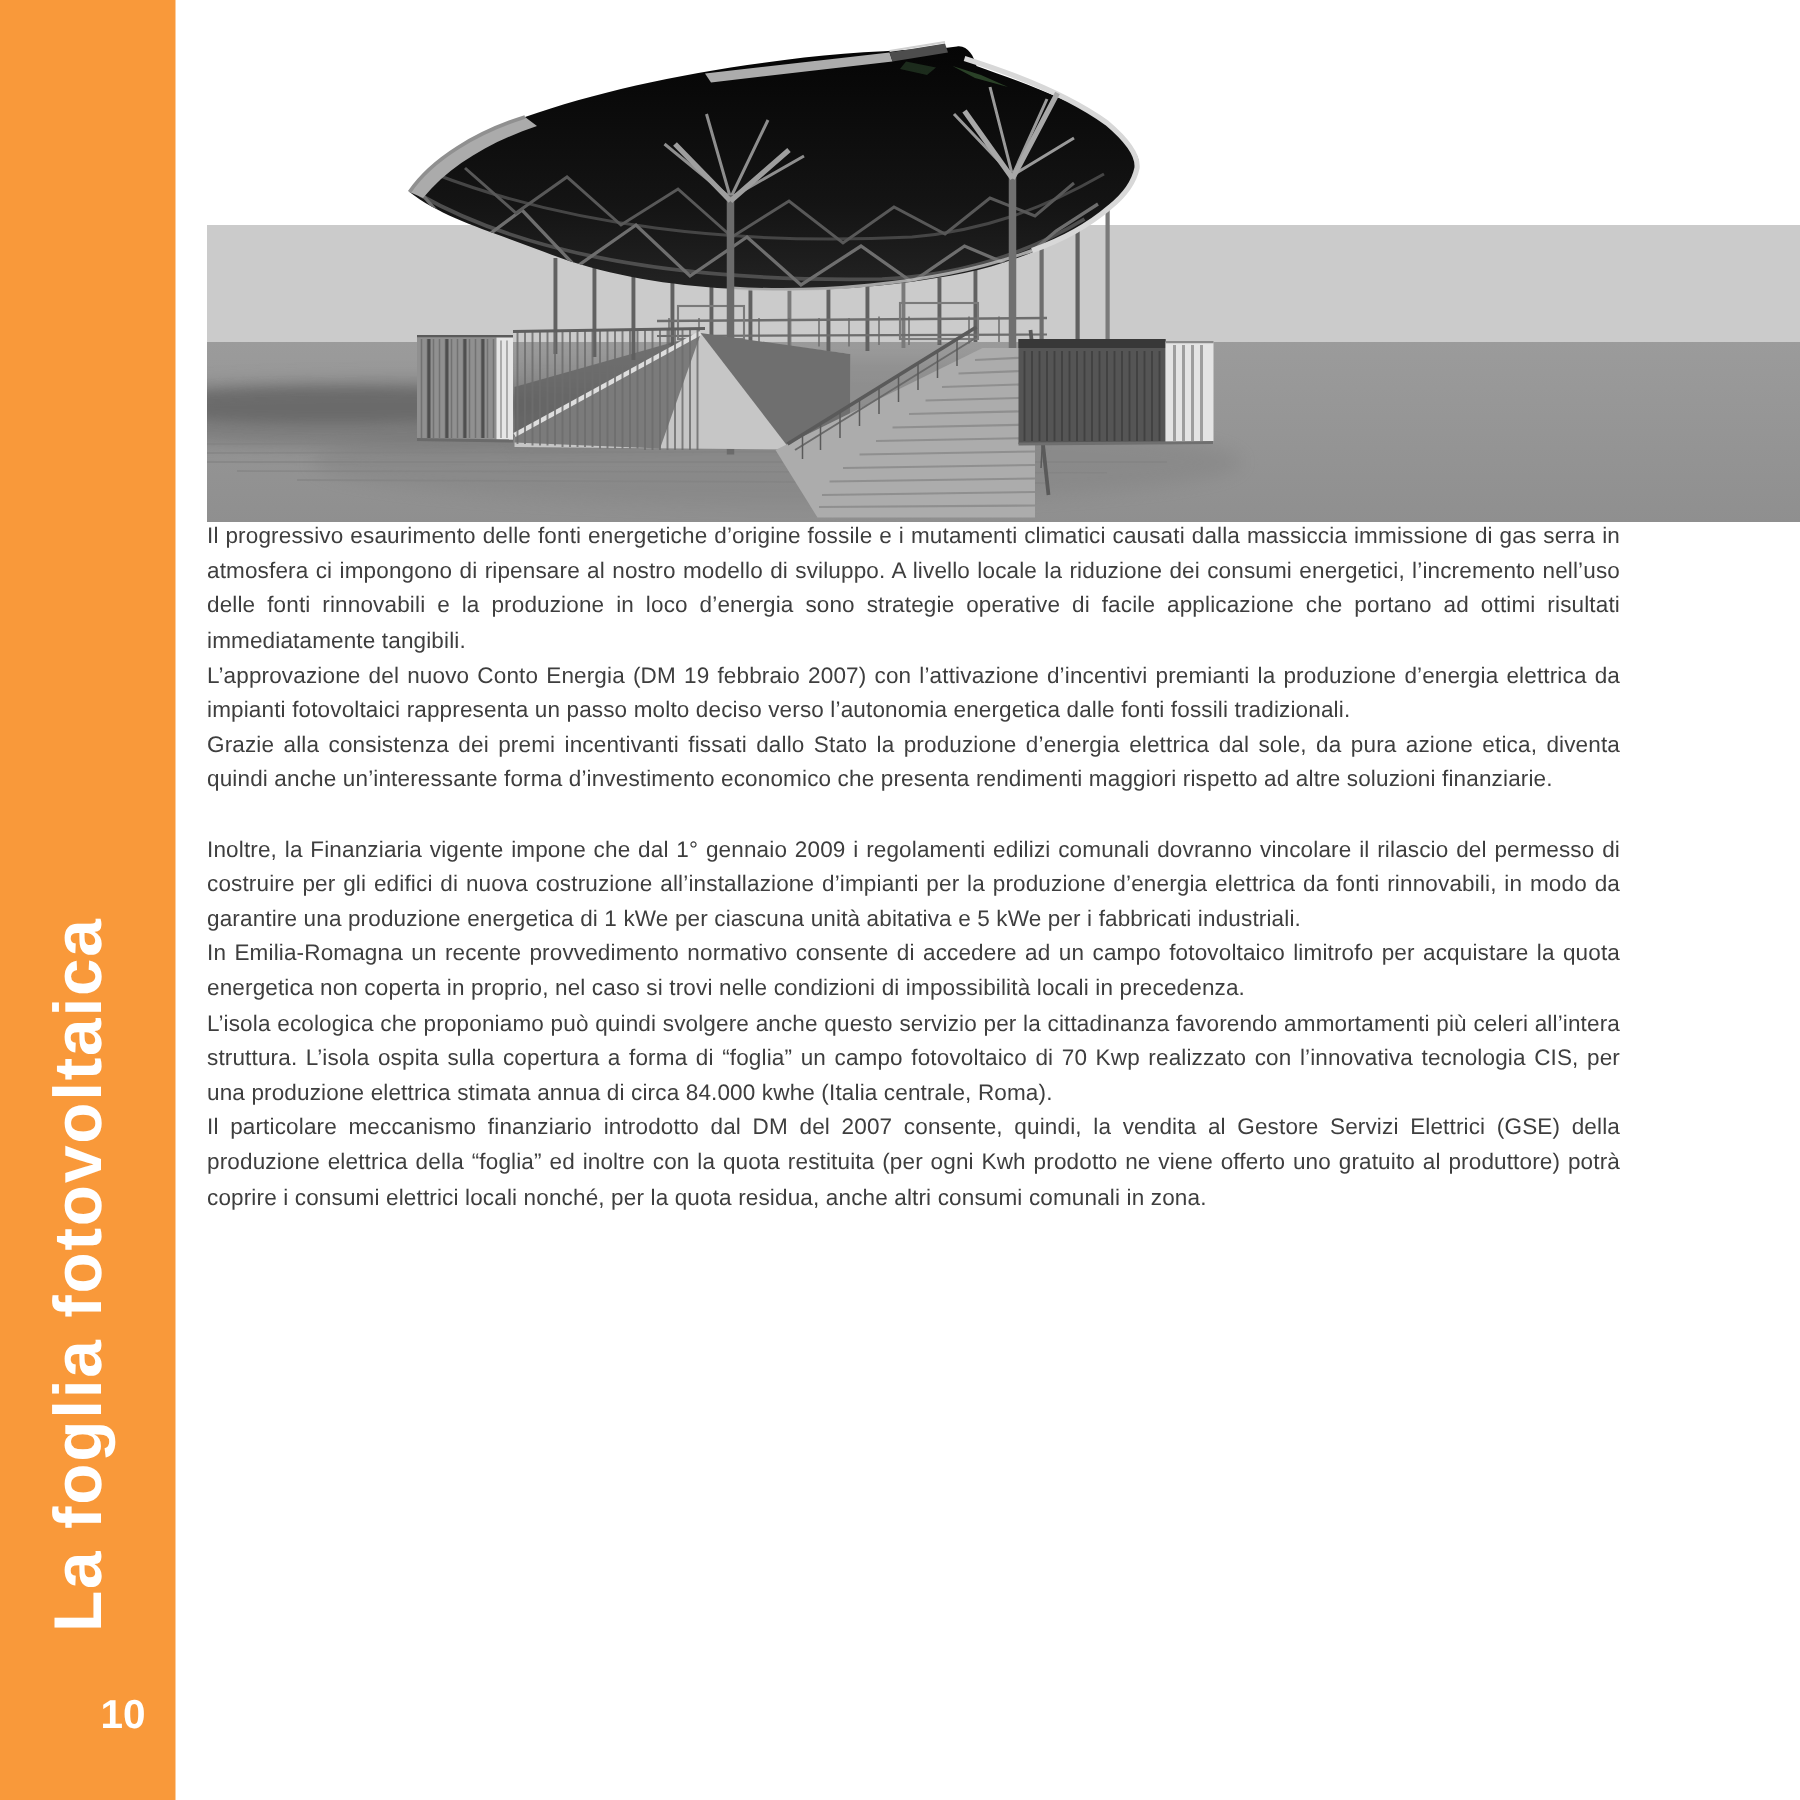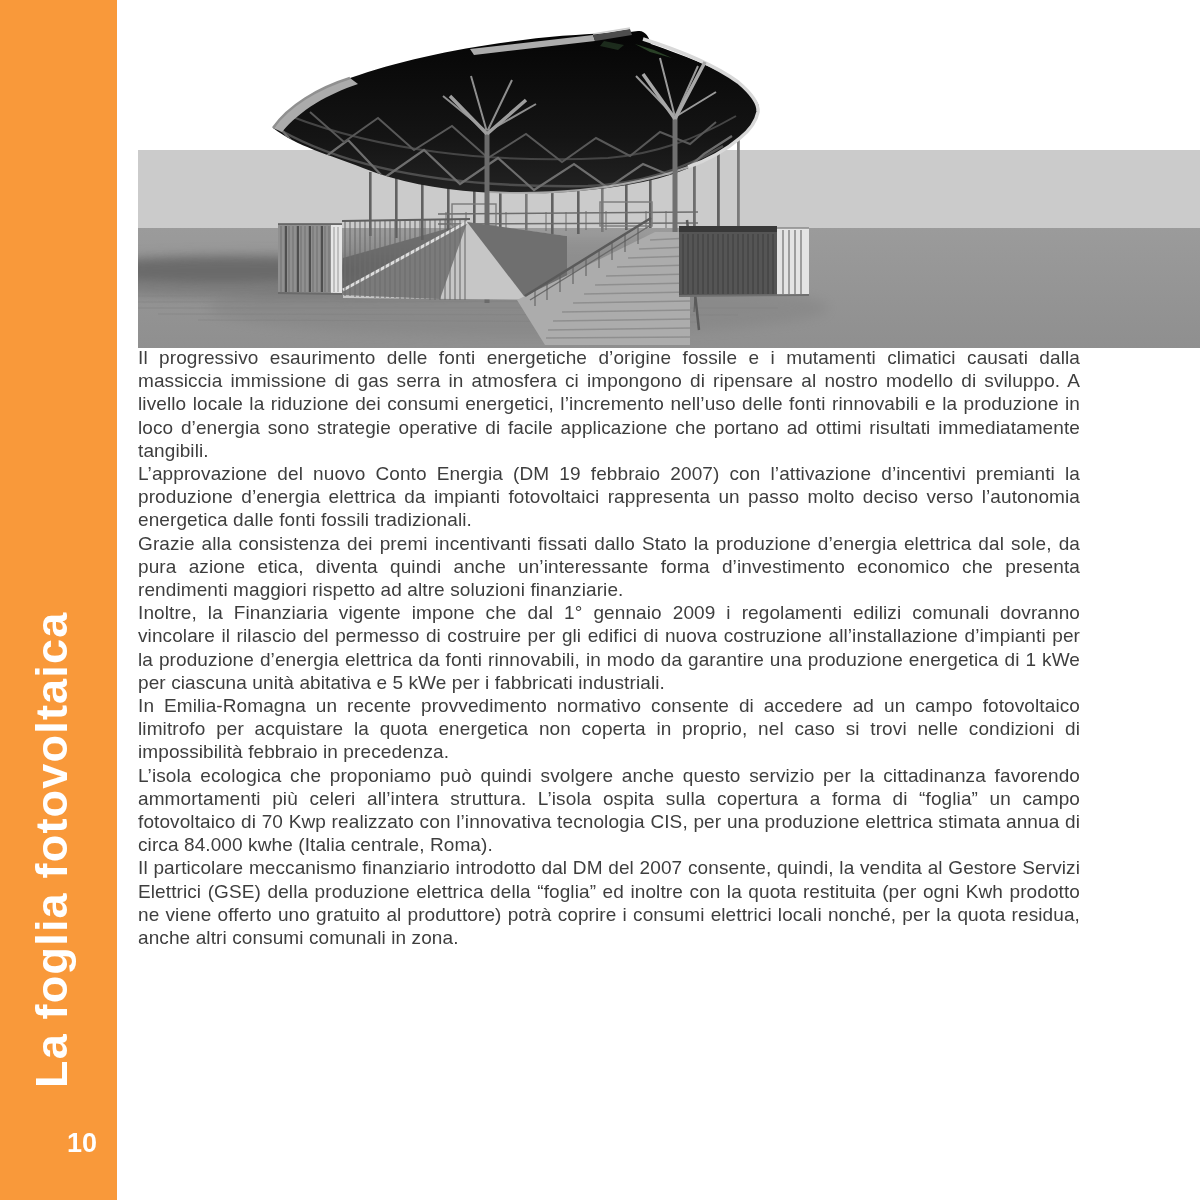--- a/index.html
+++ b/index.html
@@ -21,25 +21,25 @@
   .page-num{
     position:absolute;left:42px;top:1130px;
     font-size:27px;font-weight:bold;color:#ffffff;line-height:1;margin-left:25px;
   }
   .figure{
     position:absolute;left:138px;top:8px;width:1062px;height:340px;
   }
   .figure svg{display:block;width:1062px;height:340px;}
   .bodytext{
     position:absolute;left:138px;top:346px;width:942px;
-    font-size:19px;line-height:23.2px;color:#3E3E3E;
+    font-size:15px;line-height:23.2px;color:#3E3E3E;
     text-align:justify;letter-spacing:0.1px;
   }
   .bodytext p{margin:0;}
-  .bodytext p.gap-before{}
+  .bodytext p.gap-before{margin-top:23px;}
 </style>
 </head>
 <body>
 
 <div class="sidebar">
   <div class="v-title">La foglia fotovoltaica</div>
   <div class="page-num">10</div>
 </div>
 
 <div class="figure">
@@ -296,16 +296,16 @@
       <line x1="541" y1="288" x2="671" y2="287" stroke="#6f6f6f" stroke-width="2"></line>
     </g>
   </svg>
 </div>
 
 <div class="bodytext">
   <p>Il progressivo esaurimento delle fonti energetiche d’origine fossile e i mutamenti climatici causati dalla massiccia immissione di gas serra in atmosfera ci impongono di ripensare al nostro modello di sviluppo. A livello locale la riduzione dei consumi energetici, l’incremento nell’uso delle fonti rinnovabili e la produzione in loco d’energia sono strategie operative di facile applicazione che portano ad ottimi risultati immediatamente tangibili.</p>
   <p>L’approvazione del nuovo Conto Energia (DM 19 febbraio 2007) con l’attivazione d’incentivi premianti la produzione d’energia elettrica da impianti fotovoltaici rappresenta un passo molto deciso verso l’autonomia energetica dalle fonti fossili tradizionali.</p>
   <p>Grazie alla consistenza dei premi incentivanti fissati dallo Stato la produzione d’energia elettrica dal sole, da pura azione etica, diventa quindi anche un’interessante forma d’investimento economico che presenta rendimenti maggiori rispetto ad altre soluzioni finanziarie.</p>
   <p class="gap-before">Inoltre, la Finanziaria vigente impone che dal 1° gennaio 2009 i regolamenti edilizi comunali dovranno vincolare il rilascio del permesso di costruire per gli edifici di nuova costruzione all’installazione d’impianti per la produzione d’energia elettrica da fonti rinnovabili, in modo da garantire una produzione energetica di 1 kWe per ciascuna unità abitativa e 5 kWe per i fabbricati industriali.</p>
-  <p>In Emilia-Romagna un recente provvedimento normativo consente di accedere ad un campo fotovoltaico limitrofo per acquistare la quota energetica non coperta in proprio, nel caso si trovi nelle condizioni di impossibilità febbraio in precedenza.</p>
+  <p>In Emilia-Romagna un recente provvedimento normativo consente di accedere ad un campo fotovoltaico limitrofo per acquistare la quota energetica non coperta in proprio, nel caso si trovi nelle condizioni di impossibilità locali in precedenza.</p>
   <p>L’isola ecologica che proponiamo può quindi svolgere anche questo servizio per la cittadinanza favorendo ammortamenti più celeri all’intera struttura. L’isola ospita sulla copertura a forma di “foglia” un campo fotovoltaico di 70 Kwp realizzato con l’innovativa tecnologia CIS, per una produzione elettrica stimata annua di circa 84.000 kwhe (Italia centrale, Roma).</p>
   <p>Il particolare meccanismo finanziario introdotto dal DM del 2007 consente, quindi, la vendita al Gestore Servizi Elettrici (GSE) della produzione elettrica della “foglia” ed inoltre con la quota restituita (per ogni Kwh prodotto ne viene offerto uno gratuito al produttore) potrà coprire i consumi elettrici locali nonché, per la quota residua, anche altri consumi comunali in zona.</p>
 </div>
 
 </body></html>

